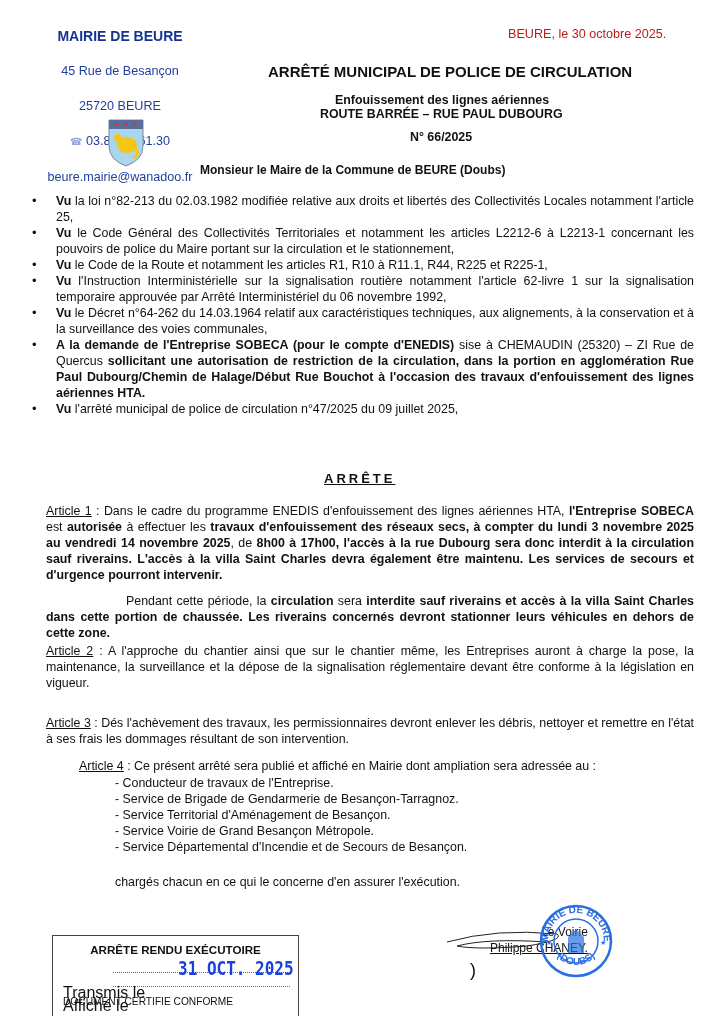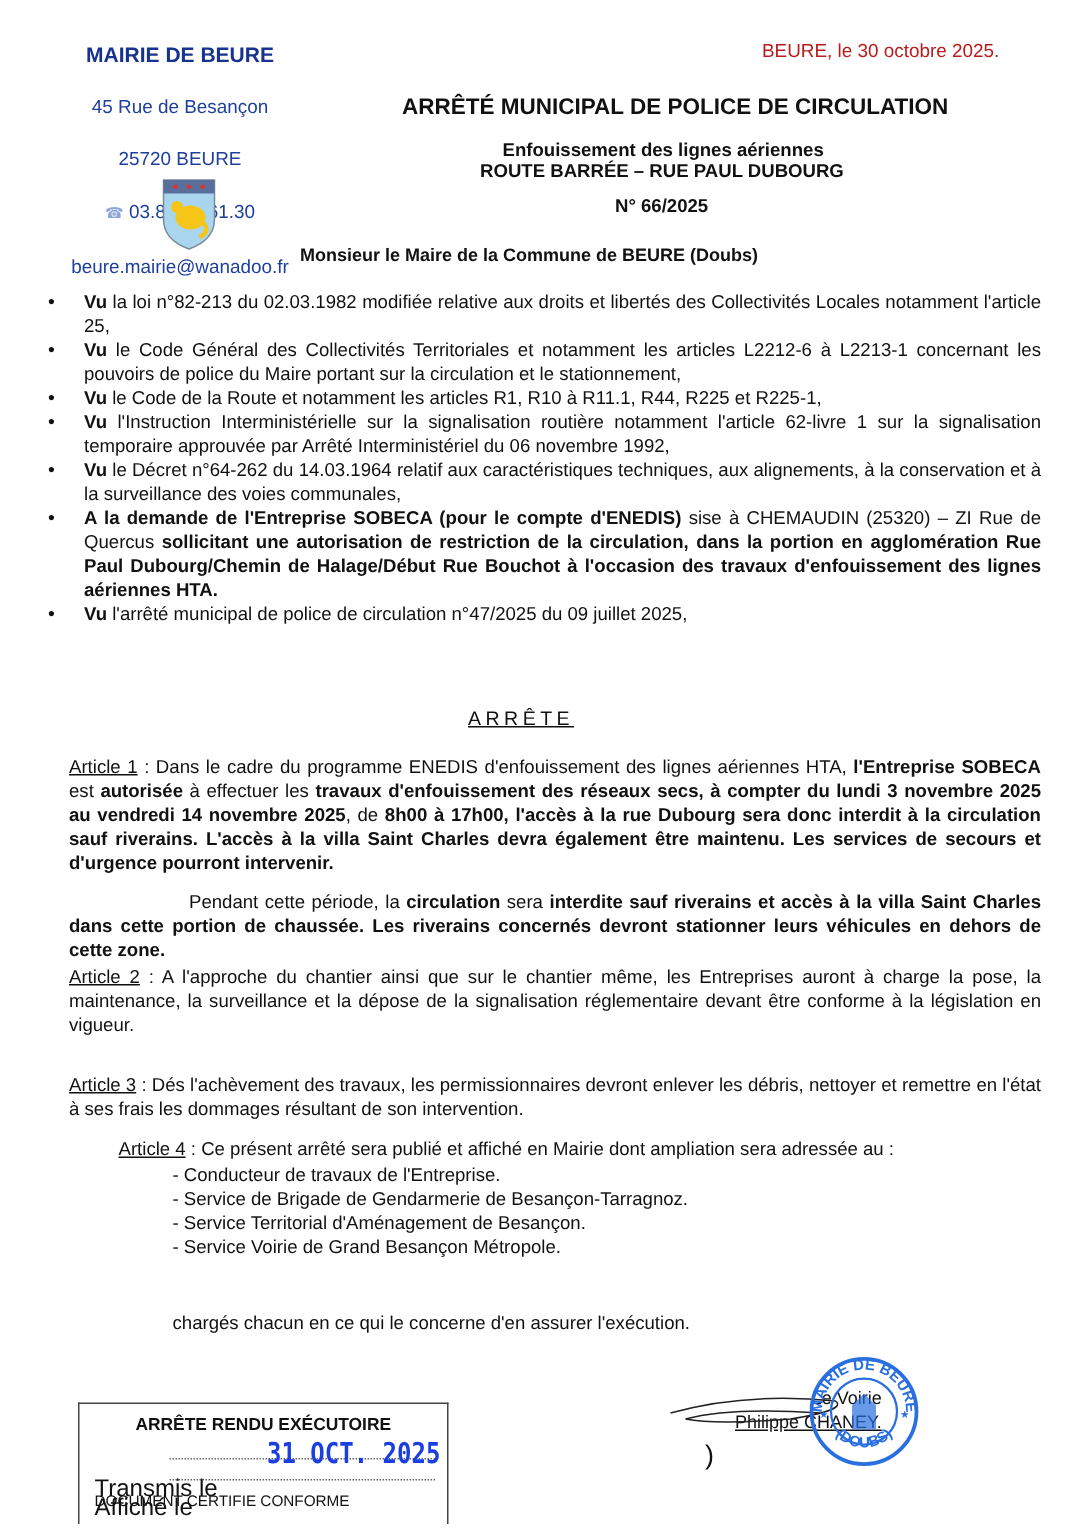--- a/index.html
+++ b/index.html
@@ -13,21 +13,21 @@
   #date { left: 508px; top: 27px; font-size: 12.6px; color: #b91c1c; }
   #title { left: 268px; top: 63px; font-size: 15px; font-weight: bold; }
   #sub1 { left: 335px; top: 93px; font-size: 12.4px; font-weight: bold; }
   #sub2 { left: 320px; top: 107px; font-size: 12.4px; font-weight: bold; }
   #num { left: 410px; top: 130px; font-size: 12.4px; font-weight: bold; }
   #authority { left: 200px; top: 163px; font-size: 12px; font-weight: bold; }
   #vus { left: 26px; top: 193px; width: 668px; margin: 0; padding: 0; list-style: none; }
   #vus li { position: relative; padding-left: 30px; line-height: 16px; text-align: justify; margin-bottom: 0; }
   #vus li::before { content: "\2022"; position: absolute; left: 6px; top: 0; font-size: 13px; }
   b { font-weight: bold; }
-  #arrete-heading { left: 312px; top: 471px; font-size: 13px; font-weight: normal; letter-spacing: 3px; text-decoration: underline; }
+  #arrete-heading { left: 324px; top: 471px; font-size: 13px; font-weight: bold; letter-spacing: 3px; text-decoration: underline; }
   .article { left: 46px; width: 648px; line-height: 16px; text-align: justify; }
   .article .lbl { font-weight: normal; text-decoration: underline; }
   #a1 { top: 503px; }
   #a1b { top: 593px; }
   #a2 { top: 643px; }
   #a3 { top: 715px; }
   #a4 { top: 758px; margin-left: 33px; }
   #recipients { left: 115px; top: 775px; line-height: 16px; }
   #closing { left: 115px; top: 875px; }
   #stamp-box { left: 52px; top: 935px; width: 245px; height: 80px; border: 1px solid #444; border-bottom: none; }
@@ -103,20 +103,21 @@
 </div>
 
 <div id="a4" class="abs article">
   <span class="lbl">Article 4</span><span> : Ce présent arrêté sera publié et affiché en Mairie dont ampliation sera adressée au :</span>
 </div>
 <div id="recipients" class="abs">
   <div>- Conducteur de travaux de l'Entreprise.</div>
   <div>- Service de Brigade de Gendarmerie de Besançon-Tarragnoz.</div>
   <div>- Service Territorial d'Aménagement de Besançon.</div>
   <div>- Service Voirie de Grand Besançon Métropole.</div>
+  <div>- Service Départemental d'Incendie et de Secours de Besançon.</div>
 </div>
 <div id="closing" class="abs">chargés chacun en ce qui le concerne d'en assurer l'exécution.</div>
 
 <div id="stamp-box" class="abs">
   <div class="hdr">ARRÊTE RENDU EXÉCUTOIRE</div>
   <div class="row" style="top:28px;">Transmis le</div>
   <div class="dots" style="top:36px;"></div>
   <div class="row" style="top:41px;">Affiché le</div>
   <div class="dots" style="top:50px;"></div>
   <div id="stamp-date">31 OCT. 2025</div>

